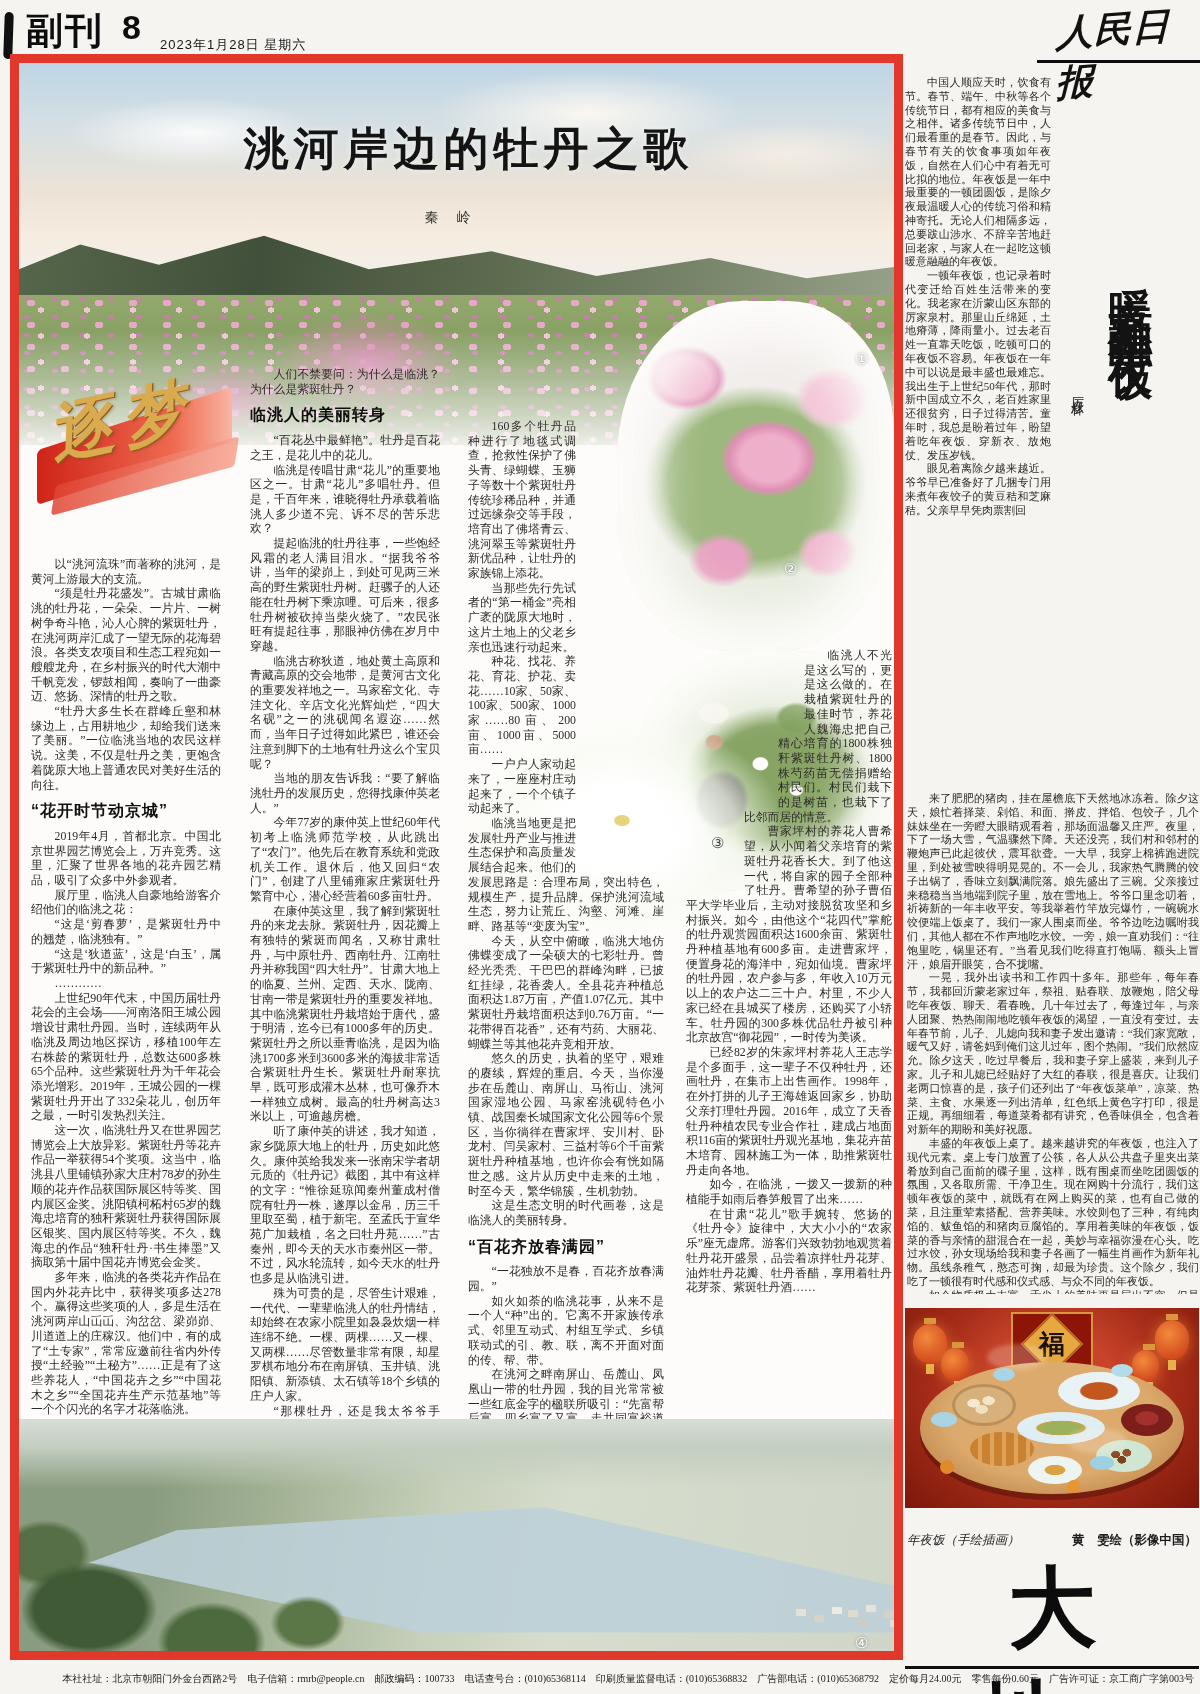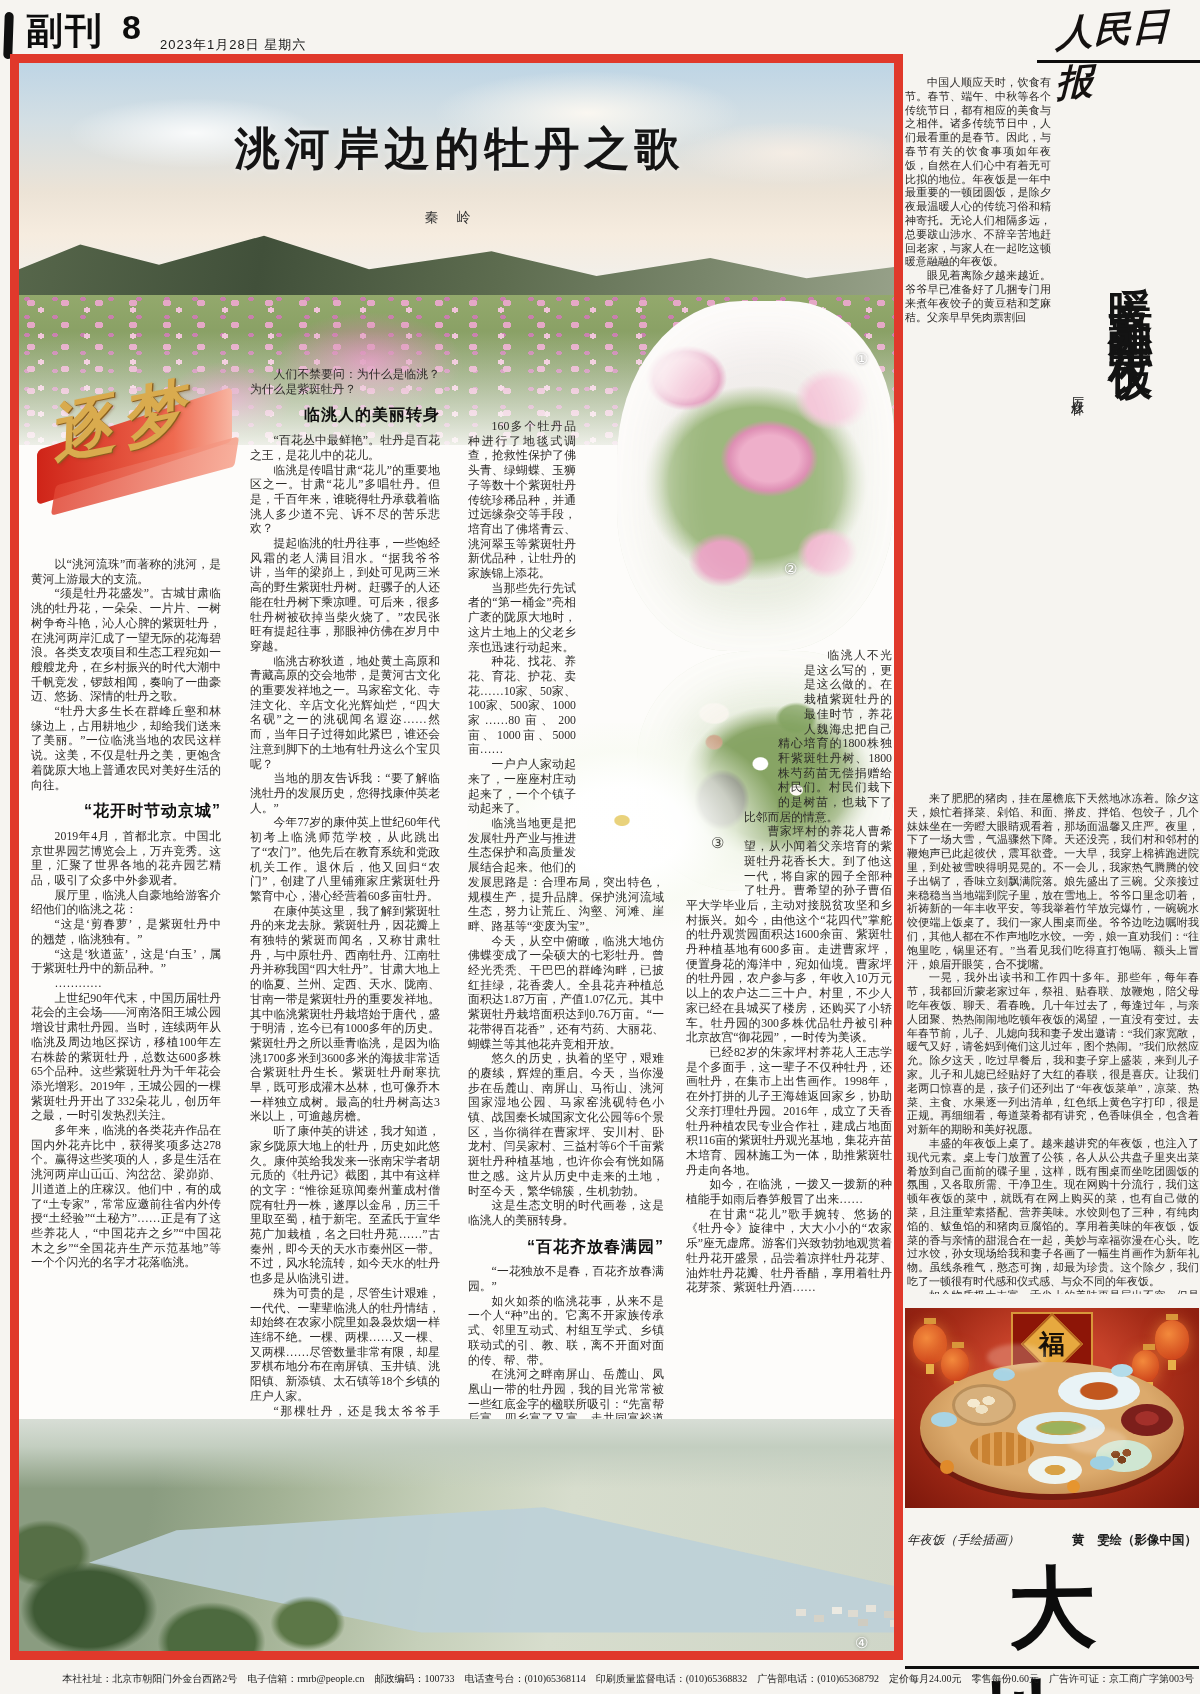--- a/index.html
+++ b/index.html
@@ -33,21 +33,21 @@
     clip-path:polygon(0 52%,7% 30%,16% 48%,28% 22%,40% 52%,54% 36%,66% 58%,79% 42%,90% 60%,100% 50%,100% 100%,0 100%);}
   #hero-field{left:0;top:232px;width:875px;height:150px;
     background:radial-gradient(130px 70px at 40% 45%,rgba(216,134,178,.95),rgba(216,134,178,0) 72%),
                radial-gradient(90px 55px at 24% 70%,rgba(201,110,160,.9),rgba(201,110,160,0) 70%),
                radial-gradient(8px 6px at 12px 8px,#e5a8c6 52%,transparent 55%) 0 0/34px 22px,
                radial-gradient(6px 5px at 22px 15px,#f0c3d8 52%,transparent 55%) 0 0/46px 26px,
                radial-gradient(5px 4px at 8px 4px,#c97fae 52%,transparent 55%) 0 0/28px 18px,
                linear-gradient(180deg,#93a96c,#6d8751);}
   #hero-fade{left:0;top:268px;width:875px;height:165px;
     background:linear-gradient(180deg,rgba(253,252,250,0),rgba(253,252,250,.9) 70%,#fdfcfa 100%);}
-  #main-title{left:3px;top:56px;width:875px;text-align:center;font-size:45px;font-weight:bold;
+  #main-title{left:12px;top:56px;width:875px;text-align:center;font-size:45px;font-weight:bold;
     letter-spacing:5px;color:#141414;text-shadow:0 0 6px rgba(255,255,255,.6);}
   #main-author{left:0;top:146px;width:875px;text-align:center;font-size:14px;letter-spacing:18px;color:#333;
     font-family:"Liberation Serif",serif;}
 
   
   .softpic{border-radius:45% 38% 42% 40%;box-shadow:inset 0 0 46px 38px rgba(253,252,250,.95);}
   #photo2{left:598px;top:238px;width:277px;height:350px;
     background:radial-gradient(60px 48px at 25% 22%,#f2bdd3 0 40%,#e49fc0 55%,rgba(228,159,192,0) 68%),
       radial-gradient(70px 55px at 55% 45%,#eeafca 0 42%,#de8fb4 58%,rgba(222,143,180,0) 70%),
       radial-gradient(55px 45px at 78% 28%,#f4c6d8 0 45%,rgba(244,198,216,0) 70%),
@@ -75,21 +75,21 @@
   #dream-logo .r2{position:absolute;left:12px;top:104px;width:190px;height:28px;border-radius:4px;
     background:linear-gradient(90deg,#e04432,#f7a28c);opacity:.85;transform:rotate(-15deg) skewX(-24deg);}
   #dream-text{position:absolute;left:10px;top:20px;font-size:64px;font-weight:bold;font-style:italic;
     font-family:"Liberation Serif",serif;color:#d9ab4e;letter-spacing:10px;transform:rotate(-12deg);
     text-shadow:1px 1px 0 #8a5f1e, 2px 2px 3px rgba(120,60,20,.35);}
 
   
   .bodycol{overflow:hidden;font-family:"Liberation Serif","DejaVu Serif",serif;font-size:11.8px;
            line-height:14.7px;color:#2c2a28;text-align:justify;}
   .para{margin:0;text-indent:2em;}
-  .subhead{font-size:16px;font-weight:bold;text-align:right;letter-spacing:1px;margin:12px 0 10px;color:#0f0f0f;
+  .subhead{font-size:16px;font-weight:bold;text-align:left;letter-spacing:1px;margin:12px 0 10px;color:#0f0f0f;
            font-family:"Liberation Sans",sans-serif;}
   #col1{left:12px;top:494px;width:190px;height:866px;}
   #col2{left:231px;top:304px;width:190px;height:1062px;}
   #col3{left:449px;top:356px;width:196px;height:1012px;}
   #col4{left:667px;top:585px;width:206px;height:680px;}
   .sp{background:transparent;}
 
   
   #captions{left:645px;top:1268px;width:228px;height:152px;overflow:hidden;
     font-family:"Liberation Serif",serif;font-style:italic;font-size:12px;line-height:17px;color:#222;}
@@ -194,20 +194,21 @@
       <p class="para">以“洮河流珠”而著称的洮河，是黄河上游最大的支流。</p>
       <p class="para">“须是牡丹花盛发”。古城甘肃临洮的牡丹花，一朵朵、一片片、一树树争奇斗艳，沁人心脾的紫斑牡丹，在洮河两岸汇成了一望无际的花海碧浪。各类支农项目和生态工程宛如一艘艘龙舟，在乡村振兴的时代大潮中千帆竞发，锣鼓相闻，奏响了一曲豪迈、悠扬、深情的牡丹之歌。</p>
       <p class="para">“牡丹大多生长在群峰丘壑和林缘边上，占用耕地少，却给我们送来了美丽。”一位临洮当地的农民这样说。这美，不仅是牡丹之美，更饱含着陇原大地上普通农民对美好生活的向往。</p>
       <h3 class="subhead">“花开时节动京城”</h3>
       <p class="para">2019年4月，首都北京。中国北京世界园艺博览会上，万卉竞秀。这里，汇聚了世界各地的花卉园艺精品，吸引了众多中外参观者。</p>
       <p class="para">展厅里，临洮人自豪地给游客介绍他们的临洮之花：</p>
       <p class="para">“这是‘剪春萝’，是紫斑牡丹中的翘楚，临洮独有。”</p>
       <p class="para">“这是‘狄道蓝’，这是‘白玉’，属于紫斑牡丹中的新品种。”</p>
       <p class="para">…………</p>
       <p class="para">上世纪90年代末，中国历届牡丹花会的主会场——河南洛阳王城公园增设甘肃牡丹园。当时，连续两年从临洮及周边地区探访，移植100年左右株龄的紫斑牡丹，总数达600多株65个品种。这些紫斑牡丹为千年花会添光增彩。2019年，王城公园的一棵紫斑牡丹开出了332朵花儿，创历年之最，一时引发热烈关注。</p>
+      <p class="para">这一次，临洮牡丹又在世界园艺博览会上大放异彩。紫斑牡丹等花卉作品一举获得54个奖项。这当中，临洮县八里铺镇孙家大庄村78岁的孙生顺的花卉作品获国际展区特等奖、国内展区金奖。洮阳镇柯柘村65岁的魏海忠培育的独秆紫斑牡丹获得国际展区银奖、国内展区特等奖。不久，魏海忠的作品“独秆牡丹·书生捧墨”又摘取第十届中国花卉博览会金奖。</p>
       <p class="para">多年来，临洮的各类花卉作品在国内外花卉比中，获得奖项多达278个。赢得这些奖项的人，多是生活在洮河两岸山屲屲、沟岔岔、梁峁峁、川道道上的庄稼汉。他们中，有的成了“土专家”，常常应邀前往省内外传授“土经验”“土秘方”……正是有了这些养花人，“中国花卉之乡”“中国花木之乡”“全国花卉生产示范基地”等一个个闪光的名字才花落临洮。</p>
     </div>
 
   <div class="abs bodycol" id="col2">
       <p class="para">人们不禁要问：为什么是临洮？为什么是紫斑牡丹？</p>
       <h3 class="subhead">临洮人的美丽转身</h3>
       <p class="para">“百花丛中最鲜艳”。牡丹是百花之王，是花儿中的花儿。</p>
       <p class="para">临洮是传唱甘肃“花儿”的重要地区之一。甘肃“花儿”多唱牡丹。但是，千百年来，谁晓得牡丹承载着临洮人多少道不完、诉不尽的苦乐悲欢？</p>
       <p class="para">提起临洮的牡丹往事，一些饱经风霜的老人满目泪水。“据我爷爷讲，当年的梁峁上，到处可见两三米高的野生紫斑牡丹树。赶骡子的人还能在牡丹树下乘凉哩。可后来，很多牡丹树被砍掉当柴火烧了。”农民张旺有提起往事，那眼神仿佛在岁月中穿越。</p>
       <p class="para">临洮古称狄道，地处黄土高原和青藏高原的交会地带，是黄河古文化的重要发祥地之一。马家窑文化、寺洼文化、辛店文化光辉灿烂，“四大名砚”之一的洮砚闻名遐迩……然而，当年日子过得如此紧巴，谁还会注意到脚下的土地有牡丹这么个宝贝呢？</p>
@@ -254,20 +255,21 @@
   </div>
 
   <span class="marker w" style="left:836px;top:288px;">①</span>
   <span class="marker w" style="left:765px;top:498px;">②</span>
   <span class="marker d" style="left:692px;top:772px;">③</span>
   <span class="marker w" style="left:836px;top:1572px;">④</span>
 </div>
 
 <div class="abs sidecol" id="side-colA">
     <p class="para">中国人顺应天时，饮食有节。春节、端午、中秋等各个传统节日，都有相应的美食与之相伴。诸多传统节日中，人们最看重的是春节。因此，与春节有关的饮食事项如年夜饭，自然在人们心中有着无可比拟的地位。年夜饭是一年中最重要的一顿团圆饭，是除夕夜最温暖人心的传统习俗和精神寄托。无论人们相隔多远，总要跋山涉水、不辞辛苦地赶回老家，与家人在一起吃这顿暖意融融的年夜饭。</p>
+    <p class="para">一顿年夜饭，也记录着时代变迁给百姓生活带来的变化。我老家在沂蒙山区东部的厉家泉村。那里山丘绵延，土地瘠薄，降雨量小。过去老百姓一直靠天吃饭，吃顿可口的年夜饭不容易。年夜饭在一年中可以说是最丰盛也最难忘。我出生于上世纪50年代，那时新中国成立不久，老百姓家里还很贫穷，日子过得清苦。童年时，我总是盼着过年，盼望着吃年夜饭、穿新衣、放炮仗、发压岁钱。</p>
     <p class="para">眼见着离除夕越来越近。爷爷早已准备好了几捆专门用来煮年夜饺子的黄豆秸和芝麻秸。父亲早早凭肉票割回</p>
   </div>
 
 <div class="abs" id="side-author">厉彦林</div>
 <div class="abs" id="side-title">暖意融融年夜饭</div>
 
 <div class="abs sidecol" id="side-colB">
     <p class="para">来了肥肥的猪肉，挂在屋檐底下天然地冰冻着。除夕这天，娘忙着择菜、剁馅、和面、擀皮、拌馅、包饺子，几个妹妹坐在一旁瞪大眼睛观看着，那场面温馨又庄严。夜里，下了一场大雪，气温骤然下降。天还没亮，我们村和邻村的鞭炮声已此起彼伏，震耳欲聋。一大早，我穿上棉裤跑进院里，到处被雪映得明晃晃的。不一会儿，我家热气腾腾的饺子出锅了，香味立刻飘满院落。娘先盛出了三碗。父亲接过来稳稳当当地端到院子里，放在雪地上。爷爷口里念叨着，祈祷新的一年丰收平安。等我举着竹竿放完爆竹，一碗碗水饺便端上饭桌了。我们一家人围桌而坐。爷爷边吃边嘱咐我们，其他人都在不作声地吃水饺。一旁，娘一直劝我们：“往饱里吃，锅里还有。”当看见我们吃得直打饱嗝、额头上冒汗，娘眉开眼笑，合不拢嘴。</p>
     <p class="para">一晃，我外出读书和工作四十多年。那些年，每年春节，我都回沂蒙老家过年，祭祖、贴春联、放鞭炮，陪父母吃年夜饭、聊天、看春晚。几十年过去了，每逢过年，与亲人团聚、热热闹闹地吃顿年夜饭的渴望，一直没有变过。去年春节前，儿子、儿媳向我和妻子发出邀请：“我们家宽敞，暖气又好，请爸妈到俺们这儿过年，图个热闹。”我们欣然应允。除夕这天，吃过早餐后，我和妻子穿上盛装，来到儿子家。儿子和儿媳已经贴好了大红的春联，很是喜庆。让我们老两口惊喜的是，孩子们还列出了“年夜饭菜单”，凉菜、热菜、主食、水果逐一列出清单，红色纸上黄色字打印，很是正规。再细细看，每道菜肴都有讲究，色香味俱全，包含着对新年的期盼和美好祝愿。</p>
     <p class="para">丰盛的年夜饭上桌了。越来越讲究的年夜饭，也注入了现代元素。桌上专门放置了公筷，各人从公共盘子里夹出菜肴放到自己面前的碟子里，这样，既有围桌而坐吃团圆饭的氛围，又各取所需、干净卫生。现在网购十分流行，我们这顿年夜饭的菜中，就既有在网上购买的菜，也有自己做的菜，且注重荤素搭配、营养美味。水饺则包了三种，有纯肉馅的、鲅鱼馅的和猪肉豆腐馅的。享用着美味的年夜饭，饭菜的香与亲情的甜混合在一起，美妙与幸福弥漫在心头。吃过水饺，孙女现场给我和妻子各画了一幅生肖画作为新年礼物。虽线条稚气，憨态可掬，却最为珍贵。这个除夕，我们吃了一顿很有时代感和仪式感、与众不同的年夜饭。</p>

